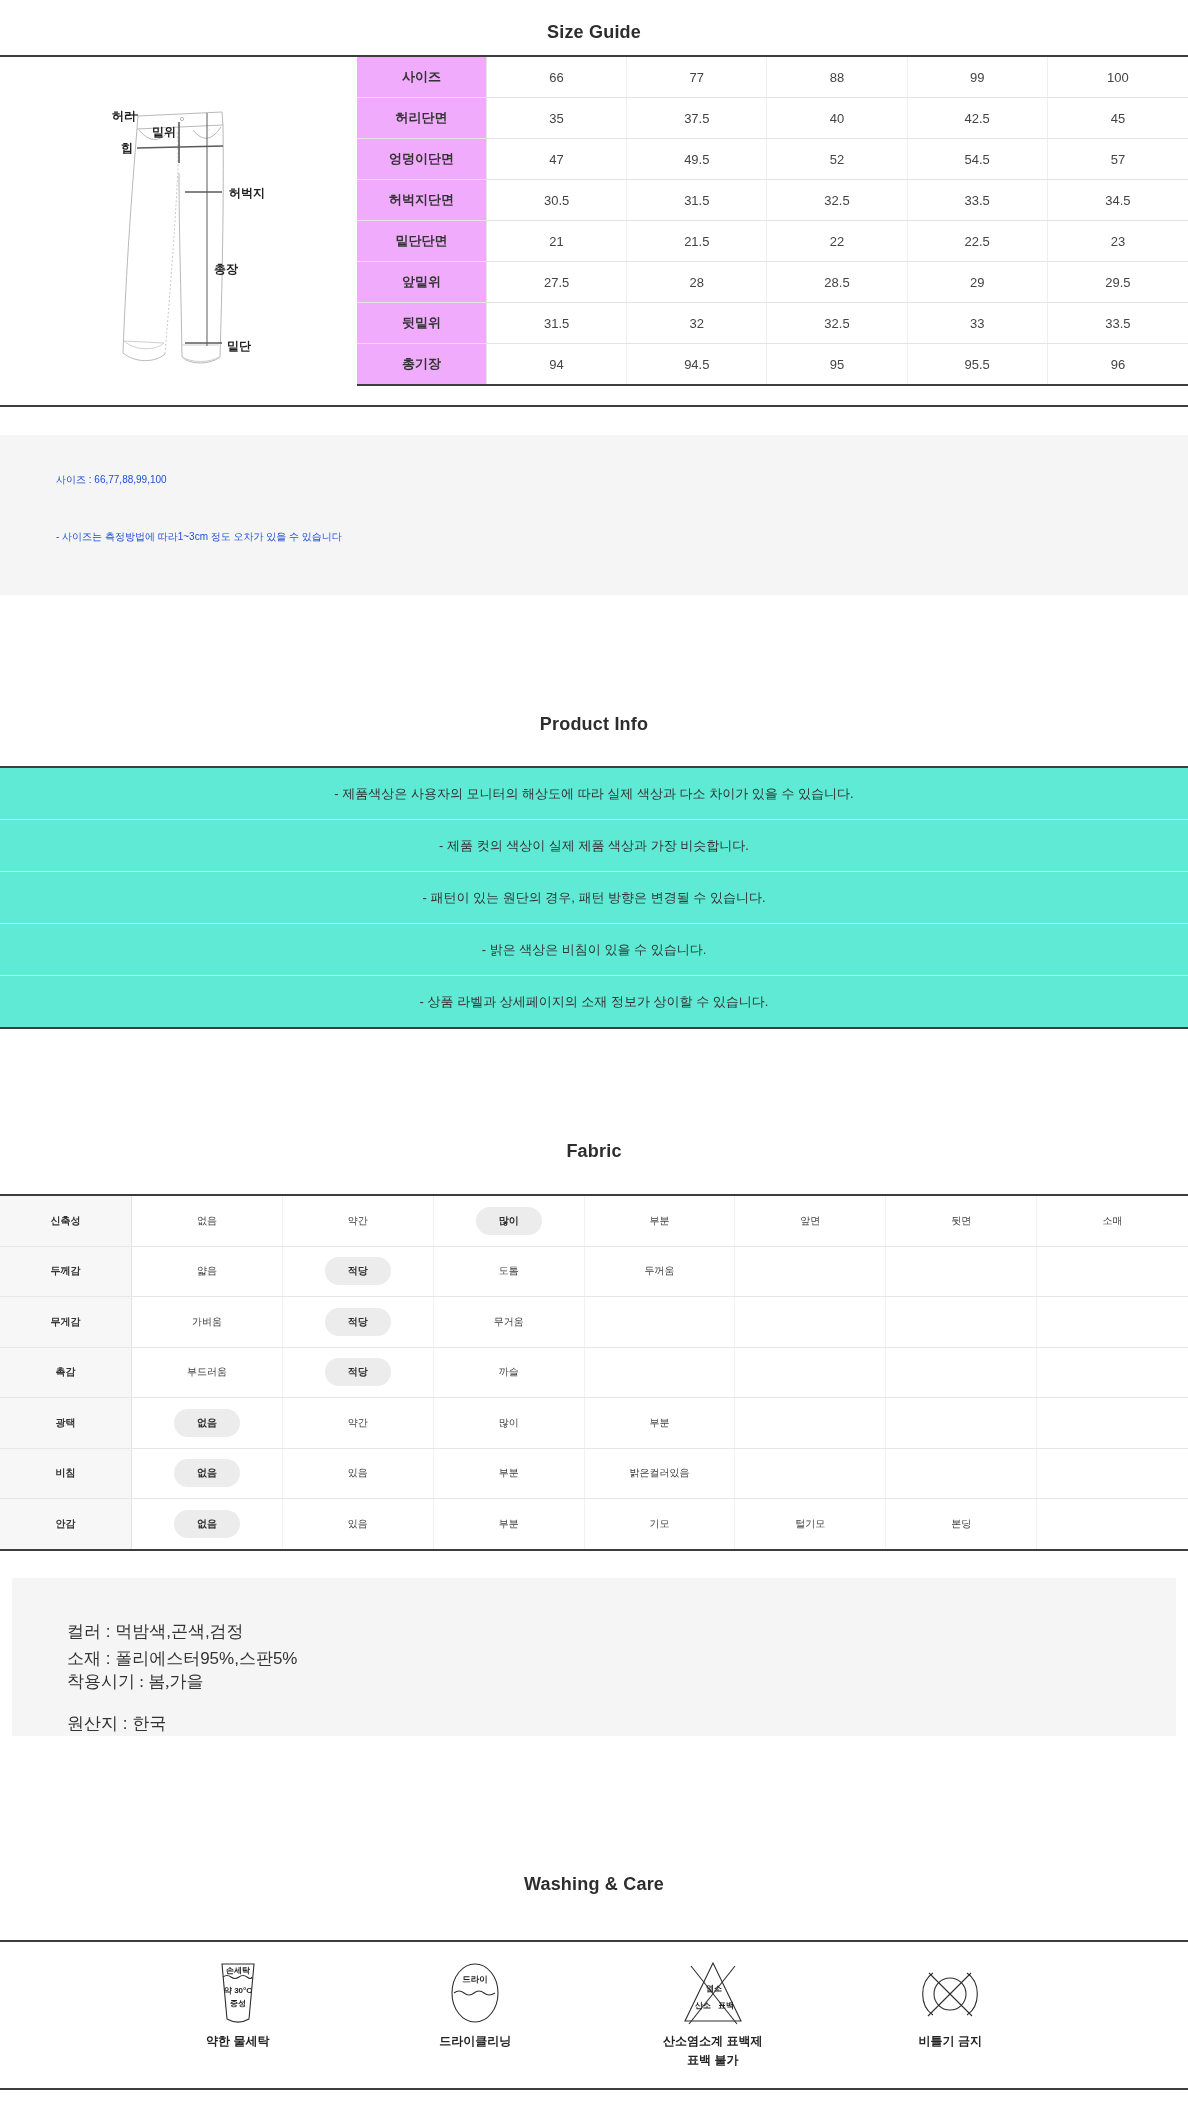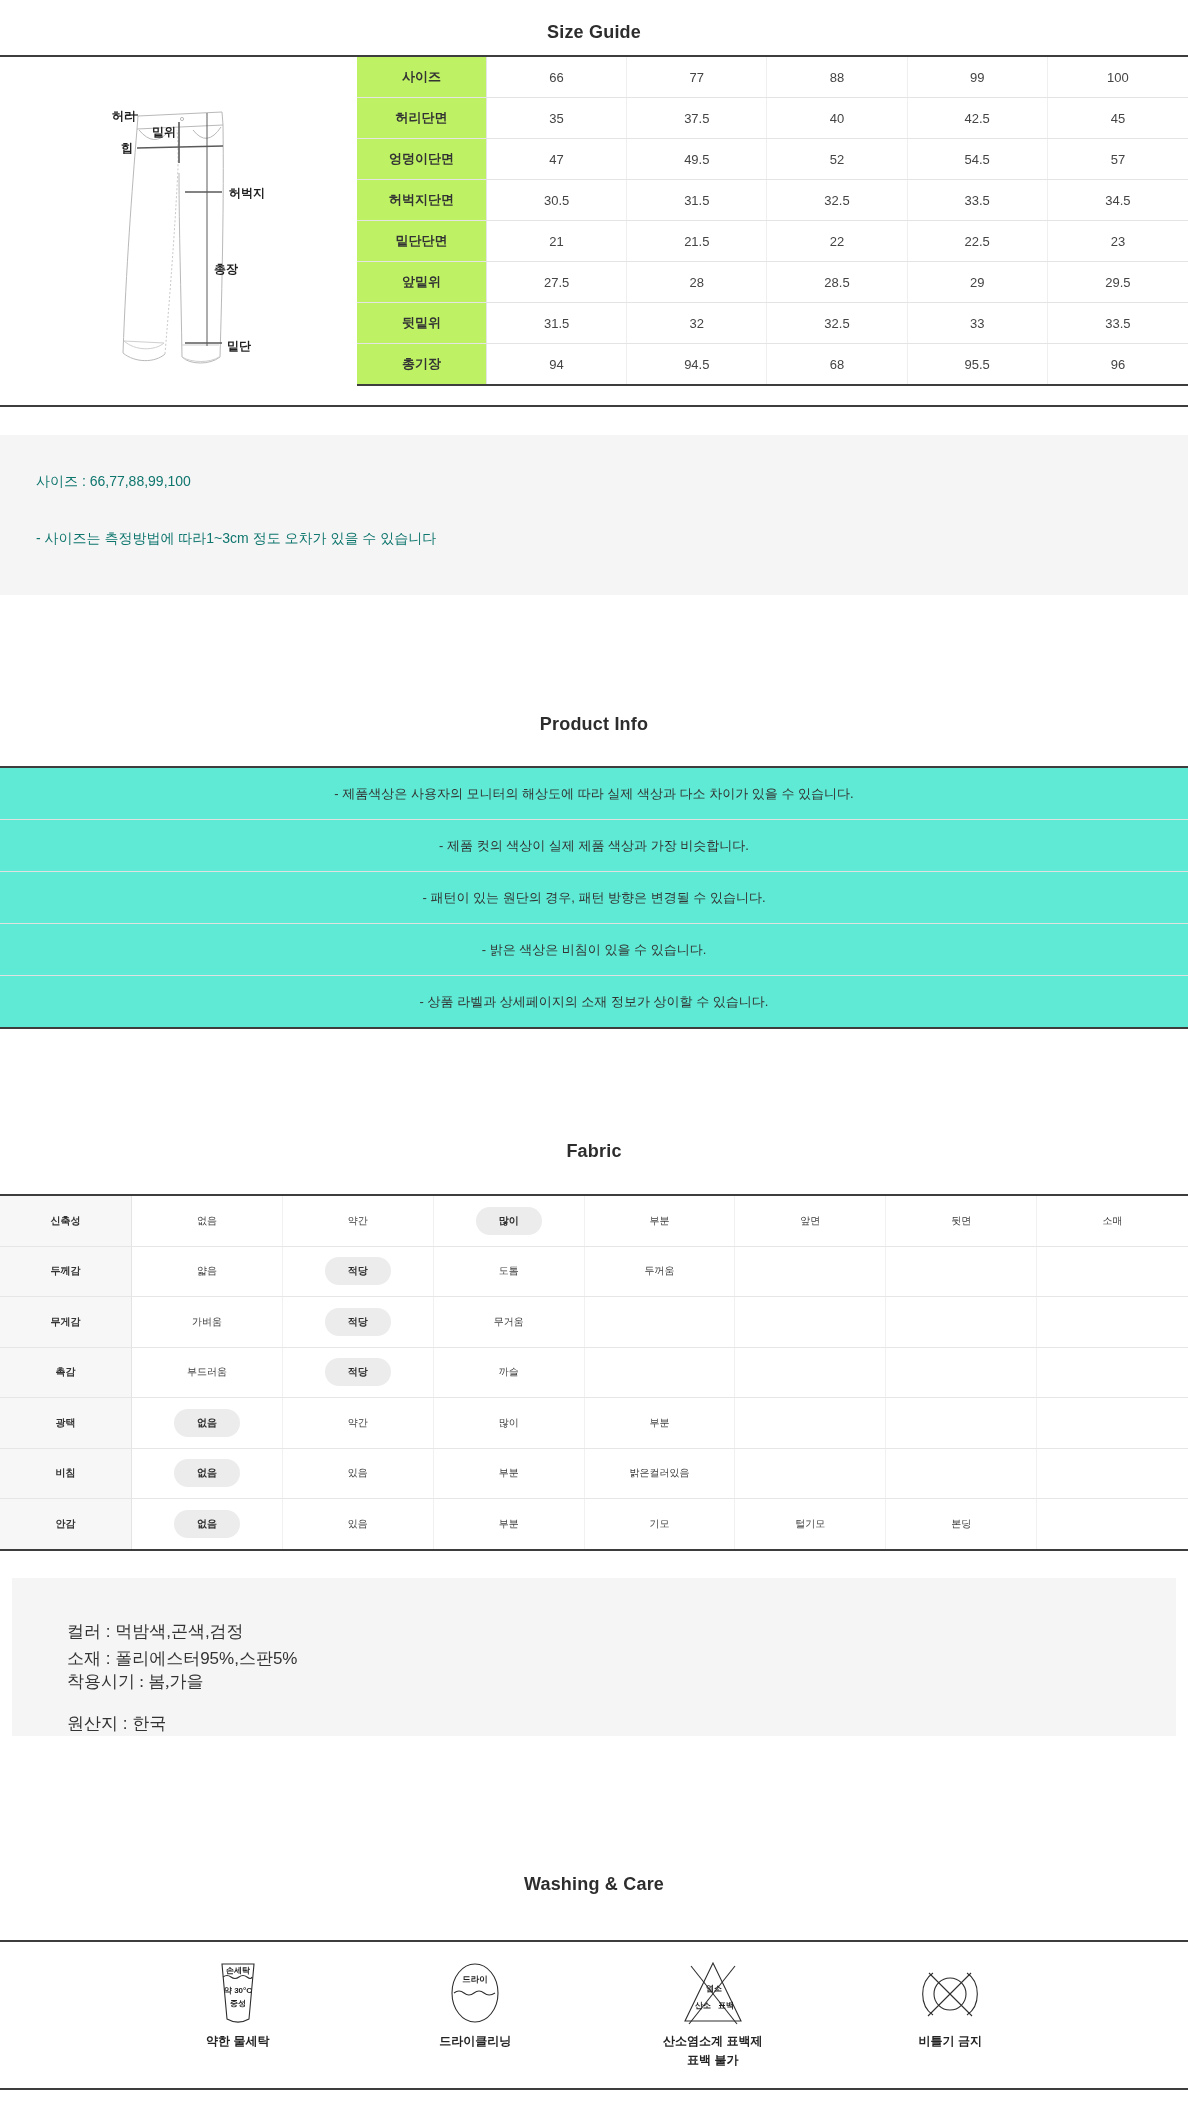--- a/index.html
+++ b/index.html
@@ -6,26 +6,26 @@
   .page{position:relative;width:1188px;height:2121px;background:#ffffff;
         font-family:"Liberation Sans","DejaVu Sans",sans-serif;color:#3a3a3a;overflow:hidden;}
   .section-title{position:absolute;left:0;width:1188px;text-align:center;
         font-size:18px;font-weight:bold;color:#2d2d2d;letter-spacing:0.2px;}
   .rule{position:absolute;left:0;width:1188px;height:2px;background:#3d3d3d;}
   
   .sg-table{position:absolute;left:357px;top:57px;width:831px;border-bottom:2px solid #3d3d3d;}
   .sg-row{display:grid;grid-template-columns:130px repeat(5,1fr);height:40px;border-bottom:1px solid #e4e4e4;}
   .sg-row:last-child{border-bottom:none;}
   .sg-row>div{display:flex;align-items:center;justify-content:center;font-size:13px;}
-  .sg-label{background:#bef264;font-weight:bold;color:#333;border-right:1px solid #e4e4e4;}
+  .sg-label{background:#f0abfc;font-weight:bold;color:#333;border-right:1px solid #e4e4e4;}
   .sg-cell{color:#444;border-right:1px solid #efefef;}
   .sg-row>div:last-child{border-right:none;}
   
   .note-box{position:absolute;background:#f5f5f5;}
-  .note-line{position:absolute;left:36px;font-size:14px;color:#0f766e;white-space:nowrap;}
+  .note-line{position:absolute;left:56px;font-size:10px;color:#1d4ed8;white-space:nowrap;}
   
   .pi-table{position:absolute;left:0;top:766px;width:1188px;border-top:2px solid #3d3d3d;border-bottom:2px solid #3d3d3d;}
   .pi-row{height:51px;background:#5eead4;border-bottom:1px solid #e1e1e1;
           display:flex;align-items:center;justify-content:center;font-size:13px;color:#333;}
   .pi-row:last-child{border-bottom:none;}
   
   .fb-table{position:absolute;left:0;top:1194px;width:1188px;border-top:2px solid #3d3d3d;border-bottom:2px solid #3d3d3d;}
   .fb-row{display:grid;grid-template-columns:132px repeat(7,1fr);height:49.5px;border-bottom:1px solid #e6e6e6;}
   .fb-row:last-child{border-bottom:none;}
   .fb-row>div{display:flex;align-items:center;justify-content:center;font-size:10px;}
@@ -136,21 +136,21 @@
         <div class="sg-cell">31.5</div>
         <div class="sg-cell">32</div>
         <div class="sg-cell">32.5</div>
         <div class="sg-cell">33</div>
         <div class="sg-cell">33.5</div>
       </div>
       <div class="sg-row">
         <div class="sg-label">총기장</div>
         <div class="sg-cell">94</div>
         <div class="sg-cell">94.5</div>
-        <div class="sg-cell">68</div>
+        <div class="sg-cell">95</div>
         <div class="sg-cell">95.5</div>
         <div class="sg-cell">96</div>
       </div>
     </div>
 
   <div class="rule" style="top:405px;"></div>
 
   <div class="note-box" style="left:0;top:435px;width:1188px;height:160px;">
     <div class="note-line" style="top:38px;">사이즈 : 66,77,88,99,100</div>
     <div class="note-line" style="top:95px;">- 사이즈는 측정방법에 따라1~3cm 정도 오차가 있을 수 있습니다</div>

